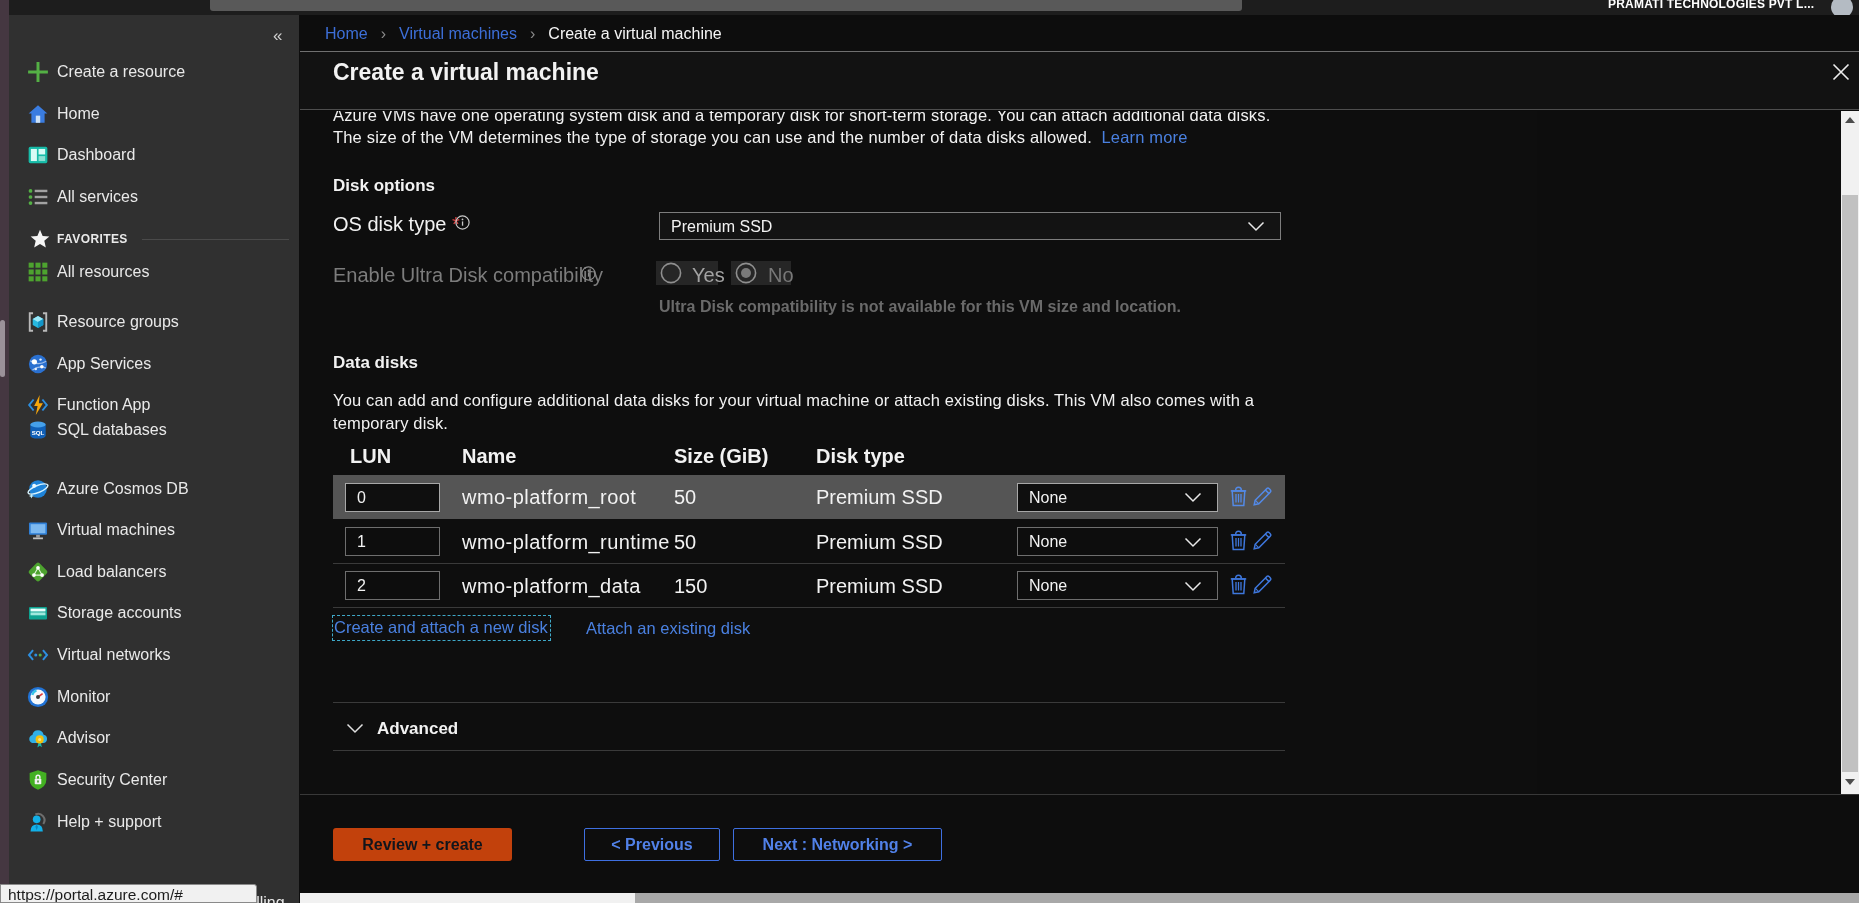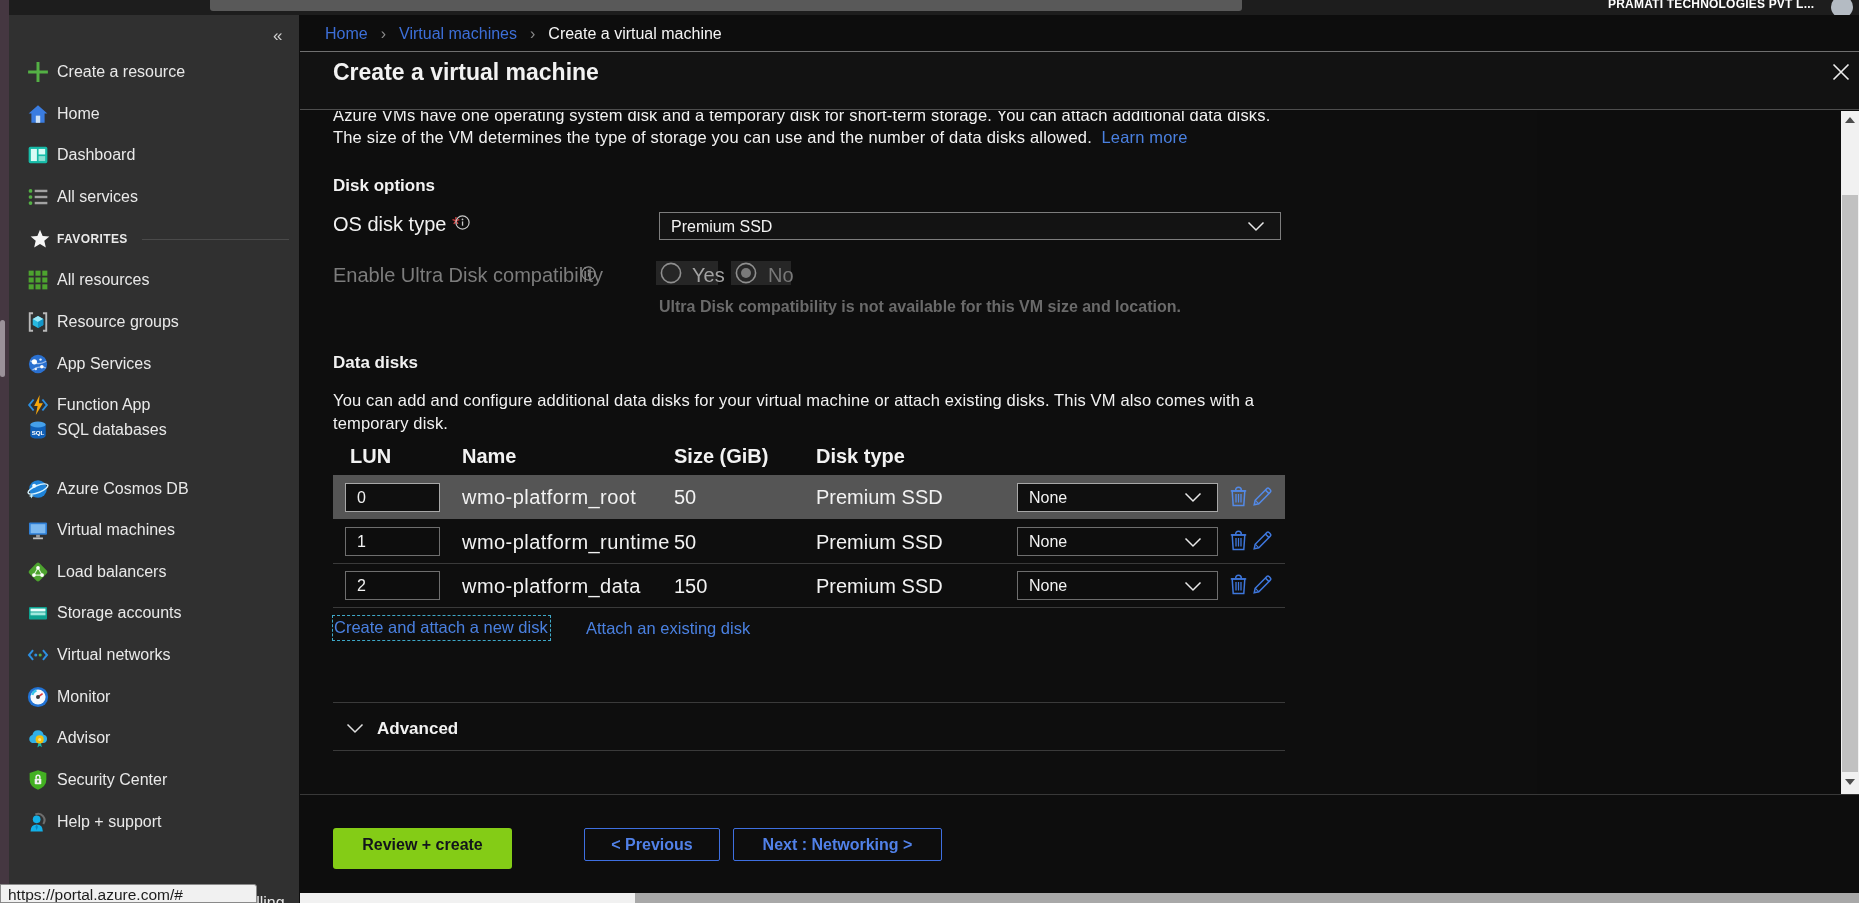--- a/index.html
+++ b/index.html
@@ -67,21 +67,21 @@
         </svg>
       <div class="lbl">All services</div>
     </div>
     <div class="mitem" style="top:203.1px;">
       <svg width="17" height="17" viewBox="0 0 20 20" style="left:20px;">
           <path d="M10 1.5 L12.4 7.2 L18.5 7.7 L13.9 11.7 L15.3 17.7 L10 14.5 L4.7 17.7 L6.1 11.7 L1.5 7.7 L7.6 7.2 Z" fill="#f5f5f5"></path>
         </svg>
       <div class="lbl" style="font-size:12px;font-weight:bold;letter-spacing:.4px;">FAVORITES</div>
       <div style="position:absolute;left:133px;right:10px;top:50%;height:1px;background:#4a4a4a;"></div>
     </div>
-    <div class="mitem" style="top:244px;text-decoration:underline;">
+    <div class="mitem" style="top:236px;text-decoration:underline;">
       <svg width="20" height="20" viewBox="0 0 20 20">
           <rect x="1.5" y="1.5" width="4.6" height="4.6" fill="#4da32f"></rect>
           <rect x="7.7" y="1.5" width="4.6" height="4.6" fill="#4da32f"></rect>
           <rect x="13.9" y="1.5" width="4.6" height="4.6" fill="#4da32f"></rect>
           <rect x="1.5" y="7.7" width="4.6" height="4.6" fill="#4da32f"></rect>
           <rect x="7.7" y="7.7" width="4.6" height="4.6" fill="#4da32f"></rect>
           <rect x="13.9" y="7.7" width="4.6" height="4.6" fill="#4da32f"></rect>
           <rect x="1.5" y="13.9" width="4.6" height="4.6" fill="#4da32f"></rect>
           <rect x="7.7" y="13.9" width="4.6" height="4.6" fill="#4da32f"></rect>
           <rect x="13.9" y="13.9" width="4.6" height="4.6" fill="#4da32f"></rect>
@@ -340,20 +340,20 @@
     <div class="hr" style="left:33px;top:639px;width:952px;"></div>
   </div>
 
   <div class="abs" style="left:1841px;top:111px;width:18px;height:683px;background:#f1f1f1;">
     <div class="abs" style="left:4px;top:6px;width:0;height:0;border-left:5px solid transparent;border-right:5px solid transparent;border-bottom:6px solid #4d4d4d;"></div>
     <div class="abs" style="left:1px;top:84px;width:16px;height:577px;background:#c1c1c1;"></div>
     <div class="abs" style="left:4px;top:668px;width:0;height:0;border-left:5px solid transparent;border-right:5px solid transparent;border-top:6px solid #4d4d4d;"></div>
   </div>
 
   <div class="abs" style="left:300px;top:794px;width:1559px;height:109px;background:#0d0d0d;border-top:1px solid #383838;box-sizing:border-box;"></div>
-  <div class="abs" style="left:333px;top:828px;width:179px;height:41px;background:#84cc16;border-radius:3px;color:#12151b;font-weight:bold;font-size:16px;text-align:center;line-height:33px;">Review + create</div>
+  <div class="abs" style="left:333px;top:828px;width:179px;height:33px;background:#c2410c;border-radius:3px;color:#12151b;font-weight:bold;font-size:16px;text-align:center;line-height:33px;">Review + create</div>
   <div class="abs" style="left:584px;top:828px;width:136px;height:33px;border:1px solid #3e6fe0;box-sizing:border-box;border-radius:2px;color:#5181e8;font-weight:bold;font-size:16px;text-align:center;line-height:31px;">&lt; Previous</div>
   <div class="abs" style="left:733px;top:828px;width:209px;height:33px;border:1px solid #3e6fe0;box-sizing:border-box;border-radius:2px;color:#5181e8;font-weight:bold;font-size:16px;text-align:center;line-height:31px;">Next : Networking &gt;</div>
 
   <div class="abs" style="left:300px;top:893px;width:1559px;height:10px;background:#f1f1f1;"></div>
   <div class="abs" style="left:635px;top:893px;width:1224px;height:10px;background:#a8a8a8;"></div>
   <div class="abs" style="left:0;top:884px;width:257px;height:19px;background:#f1f1f1;border:1px solid #8a8a8a;box-sizing:border-box;border-radius:0 3px 0 0;color:#1c1c1c;font-size:15.5px;line-height:19px;padding-left:7px;overflow:hidden;">https://portal.azure.com/#</div>
 </div>
 
 </body></html>

